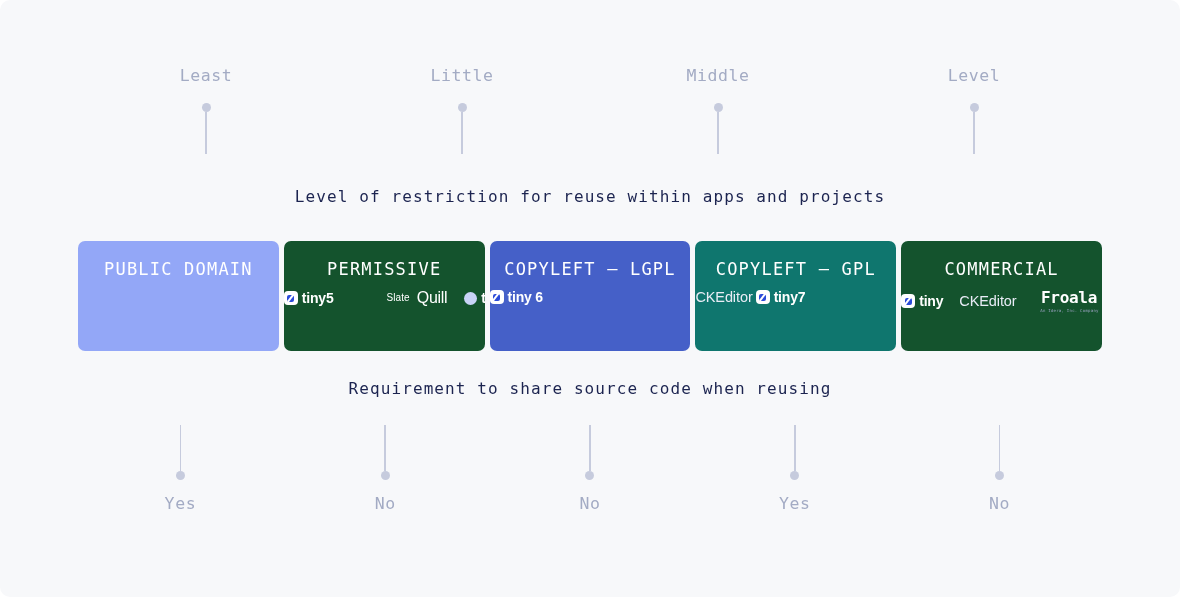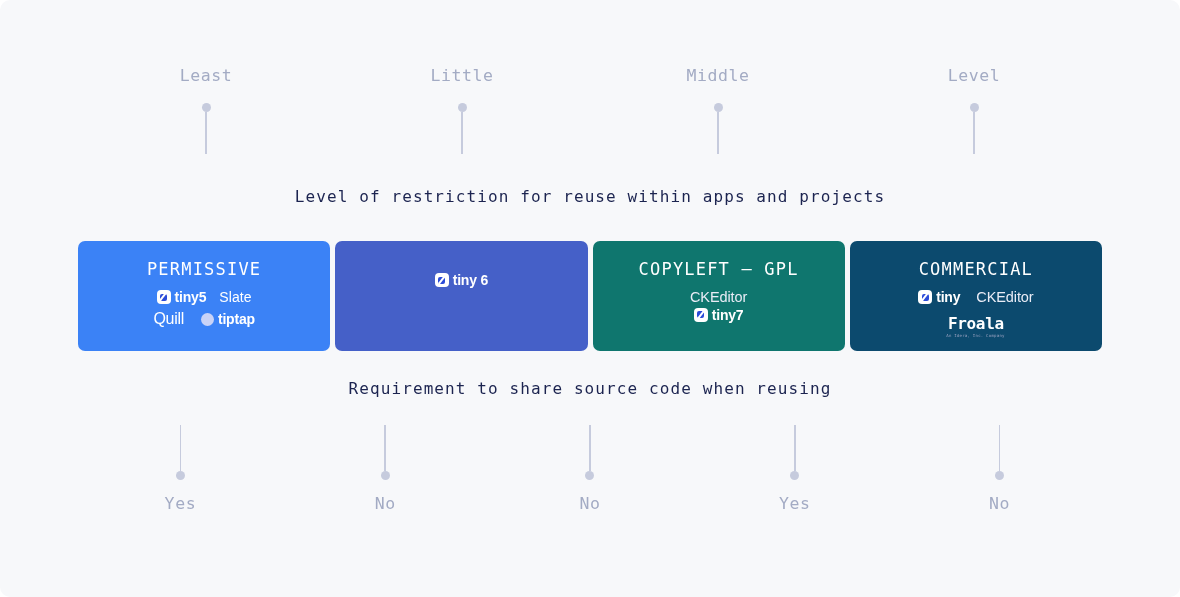--- a/index.html
+++ b/index.html
@@ -105,21 +105,20 @@
     font-family: "DejaVu Sans Mono", "Liberation Mono", monospace;
     font-size: 17px;
     letter-spacing: 1.2px;
     color: #ffffff;
     white-space: nowrap;
     line-height: 1;
   }
   .logo-rows {
     margin-top: 12px;
     display: flex;
-    flex-direction: column;
     align-items: center;
     gap: 7px;
     width: 100%;
   }
   .logo-row {
     display: flex;
     align-items: center;
     justify-content: center;
     gap: 13px;
   }
@@ -160,24 +159,25 @@
     transform: rotate(38deg);
   }
   .tiny-word {
     font-weight: bold;
     font-size: 14px;
     color: #ffffff;
     letter-spacing: -0.2px;
   }
 
   .slate-word {
-    font-size: 14px;
+    font-size: 10px;
     color: #ffffff;
     font-weight: normal;
     letter-spacing: 0.1px;
+    margin-left: 40px;
   }
 
   
   .quill-word {
     font-size: 16px;
     color: #ffffff;
     letter-spacing: -0.3px;
     position: relative;
   }
 
@@ -249,22 +249,25 @@
       <div class="marker-label">Level</div>
       <div class="marker-dot"></div>
       <div class="marker-stem"></div>
     </div>
   </div>
 
   <div class="caption caption-top">Level of restriction for reuse within apps and projects</div>
 
   <div class="band">
 
-
-    <div class="tier" style="background:#3b82f6">
+    <div class="tier" style="background:#93a7f7">
+      <div class="tier-title">PUBLIC DOMAIN</div>
+    </div>
+
+    <div class="tier" style="background:#14532d">
       <div class="tier-title">PERMISSIVE</div>
       <div class="logo-rows">
         <div class="logo-row">
           <div class="logo">
             <span class="tiny-mark">
                 <span class="inner"></span>
               </span>
             <span class="tiny-word">tiny5</span>
           </div>
           <div class="logo">
@@ -278,20 +281,21 @@
           </div>
           <div class="logo">
             <span class="tiptap-dot"></span>
             <span class="tiptap-word">tiptap</span>
           </div>
         </div>
       </div>
     </div>
 
     <div class="tier" style="background:#4560c8">
+      <div class="tier-title">COPYLEFT — LGPL</div>
       <div class="logo-rows">
         <div class="logo-row">
           <div class="logo">
             <span class="tiny-mark">
                 <span class="inner"></span>
               </span>
             <span class="tiny-word">tiny 6</span>
           </div>
         </div>
       </div>
@@ -309,23 +313,23 @@
           <div class="logo">
             <span class="tiny-mark">
                 <span class="inner"></span>
               </span>
             <span class="tiny-word">tiny7</span>
           </div>
         </div>
       </div>
     </div>
 
-    <div class="tier" style="background:#0c4a6e">
+    <div class="tier" style="background:#14532d">
       <div class="tier-title">COMMERCIAL</div>
-      <div class="logo-rows" style="gap:11px">
+      <div class="logo-rows" style="gap:22px">
         <div class="logo-row" style="gap:16px">
           <div class="logo">
             <span class="tiny-mark">
                 <span class="inner"></span>
               </span>
             <span class="tiny-word">tiny</span>
           </div>
           <div class="logo">
             <span class="ck-word">CKEditor</span>
           </div>

